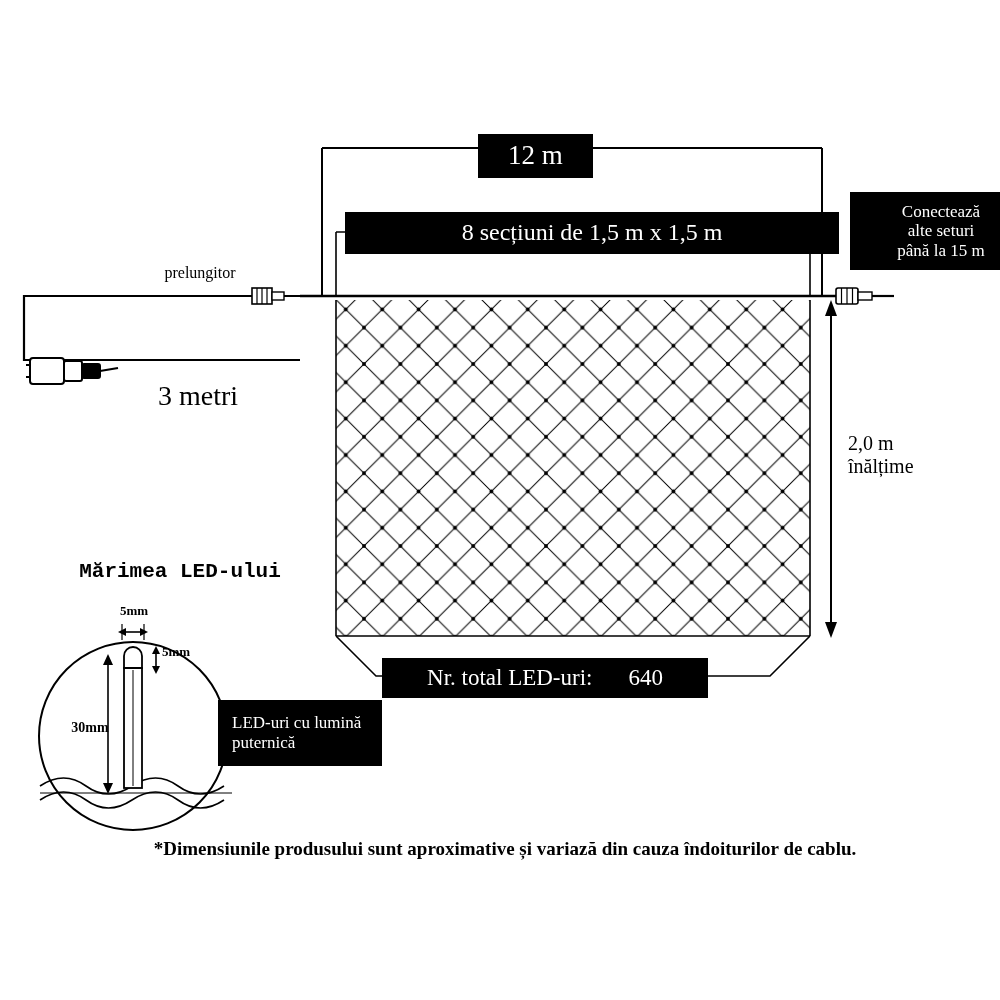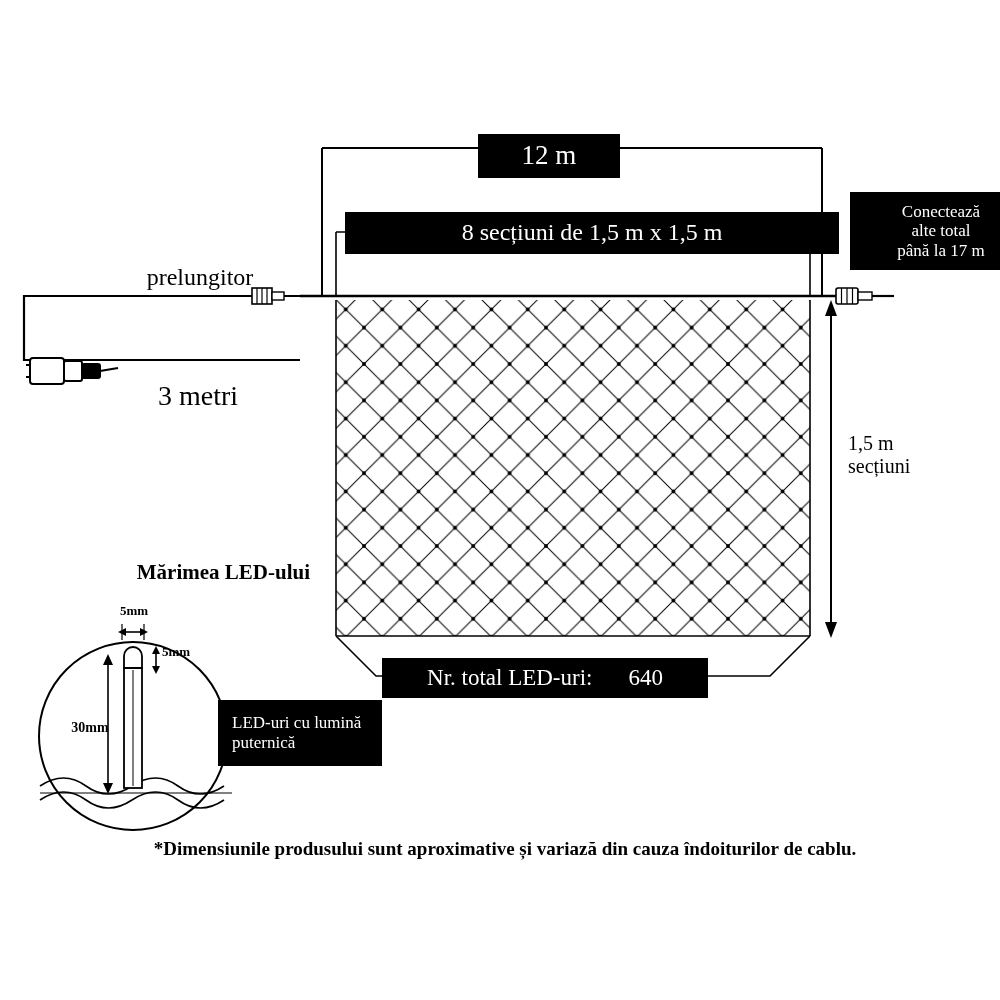--- a/index.html
+++ b/index.html
@@ -162,53 +162,53 @@
 
       <g>
         <path d="M108 660 L108 788" stroke="#000" stroke-width="1.6"></path>
         <path d="M108 654 L103 665 L113 665 Z" fill="#000"></path>
         <path d="M108 794 L103 783 L113 783 Z" fill="#000"></path>
       </g>
     </g>
 
   </svg>
 
-  <div class="abs blackbox" style="left:478px; top:134px; width:142px; height:44px; font-size:27px;">
+  <div class="abs blackbox" style="left:478px; top:134px; width:115px; height:44px; font-size:27px;">
     <span>12 m</span>
   </div>
 
   <div class="abs blackbox" style="left:345px; top:212px; width:494px; height:42px; font-size:24px;">
     <span>8 secțiuni de 1,5 m x 1,5 m</span>
   </div>
 
   <div class="abs blackbox" style="left:850px; top:192px; width:140px; height:78px; font-size:17px; flex-direction:column;padding-left:21px;">
     <span>Conectează</span>
-    <span>alte total</span>
-    <span>până la 17 m</span>
-  </div>
-
-  <div class="abs plaintext" style="left:110px; top:264px; width:180px; font-size:24px;">
+    <span>alte seturi</span>
+    <span>până la 15 m</span>
+  </div>
+
+  <div class="abs plaintext" style="left:110px; top:264px; width:180px; font-size:16px;">
     <span>prelungitor</span>
   </div>
 
   <div class="abs plaintext" style="left:118px; top:380px; width:160px; font-size:28px;">
     <span>3 metri</span>
   </div>
 
   <div class="abs plaintext" style="left:848px; top:432px; width:120px; font-size:20px; text-align:left;">
-    <div>1,5 m</div>
-    <div>secțiuni</div>
+    <div>2,0 m</div>
+    <div>înălțime</div>
   </div>
 
   <div class="abs blackbox" style="left:382px; top:658px; width:326px; height:40px; font-size:23px; gap:36px;">
     <span>Nr. total LED-uri:</span>
     <span>640</span>
   </div>
 
-  <div class="abs plaintext bold" style="left:50px; top:560px; width:260px; font-size:21px; text-align:right;">
+  <div class="abs plaintext bold" style="left:50px; top:560px; width:260px; font-size:21px; text-align:center;font-family:Liberation Mono, monospace;">
     <span>Mărimea LED-ului</span>
   </div>
 
   <div class="abs plaintext bold" style="left:104px; top:604px; width:60px; font-size:13px;">
     <span>5mm</span>
   </div>
 
   <div class="abs plaintext bold" style="left:162px; top:645px; width:54px; font-size:13px; text-align:left;">
     <span>5mm</span>
   </div>

